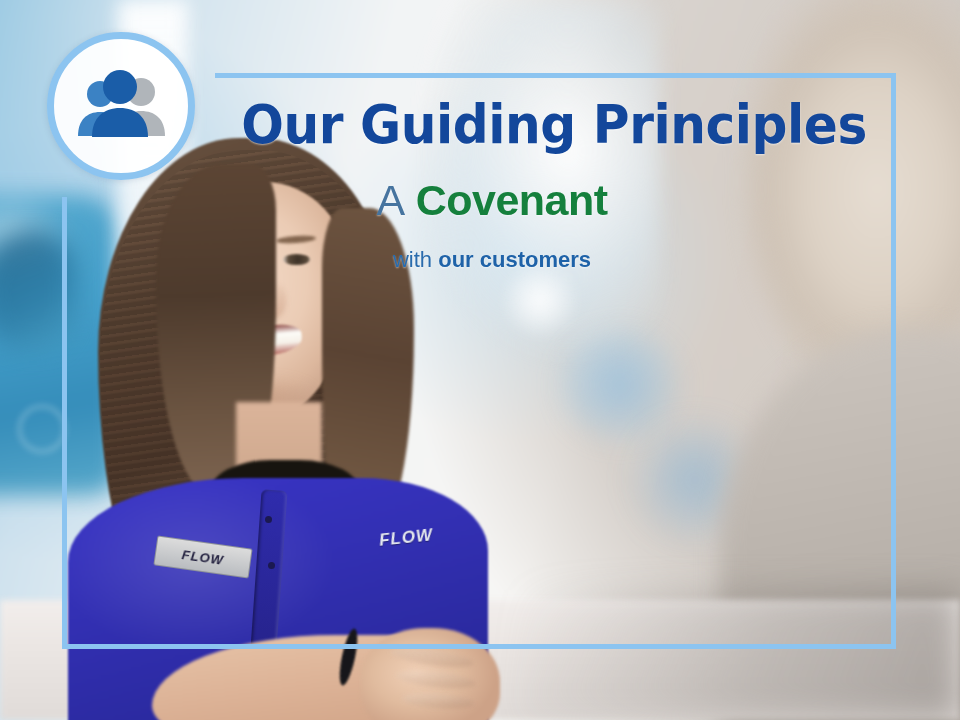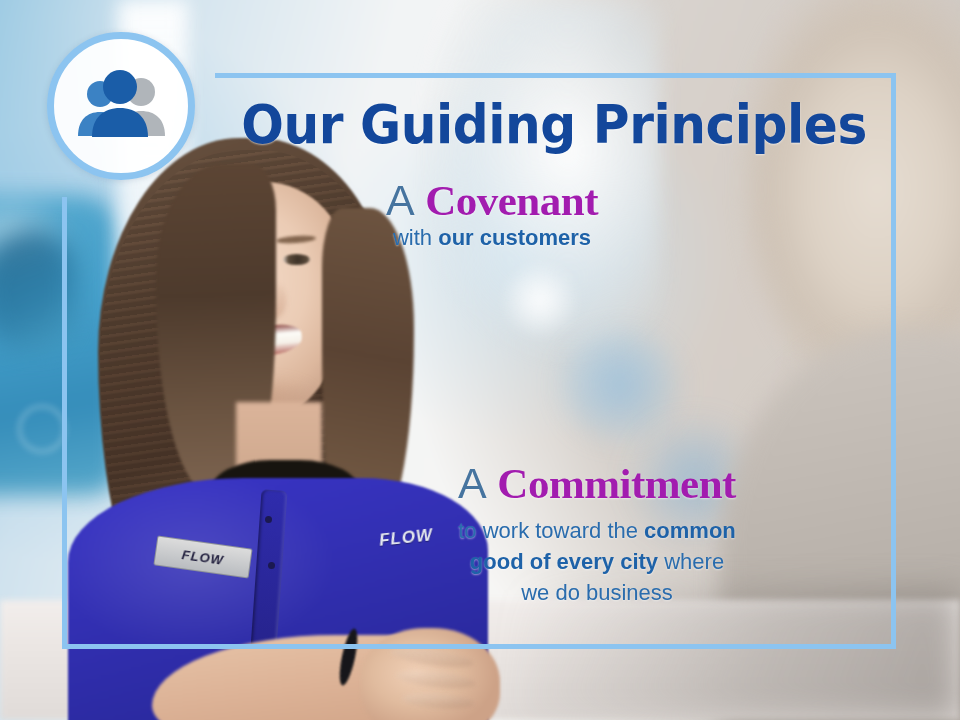--- a/index.html
+++ b/index.html
@@ -411,37 +411,36 @@
     white-space: nowrap;
     text-shadow: 0 1px 2px rgba(255,255,255,0.5);
   }
   .head-article {
     font-weight: 400;
     color: #46749f;
     letter-spacing: 0.5px;
   }
   .head-word {
     font-weight: 700;
-    color: #a21caf;
+    color: #15803d;
     letter-spacing: -0.5px;
-    font-family: Liberation Serif, serif;
   }
   .principle-sub {
     font-family: "Liberation Sans", sans-serif;
     font-size: 22px;
     line-height: 1.40;
     color: #2a6cad;
     text-shadow: 0 1px 2px rgba(255,255,255,0.5);
   }
   .principle-sub .b { font-weight: 700; color: #1e62a8; }
   .principle-sub .r { font-weight: 400; }
 
   
   .pr-covenant { left: 150px; top: 105px; width: 560px; text-align: center; }
-  .pr-covenant .principle-sub { margin-top: 0; }
+  .pr-covenant .principle-sub { margin-top: 22px; }
   
   .pr-community { left: 200px; top: 228px; width: 610px; text-align: center; }
   .pr-community .principle-sub { margin-top: 9px; }
   
   .pr-commitment { left: 230px; top: 388px; width: 610px; text-align: center; }
   .pr-commitment .principle-sub { margin-top: 10px; }
 </style>
 </head>
 <body>
 
@@ -526,25 +525,15 @@
     <div class="principle pr-covenant">
       <div class="principle-head">
         <span class="head-article">A </span><span class="head-word">Covenant</span>
       </div>
       <div class="principle-sub">
           <div><span class="r">with </span><span class="b">our customers</span></div>
         </div>
     </div>
 
 
-    <div class="principle pr-commitment">
-      <div class="principle-head">
-        <span class="head-article">A </span><span class="head-word">Commitment</span>
-      </div>
-      <div class="principle-sub">
-          <div><span class="r">to work toward the </span><span class="b">common</span></div>
-          <div><span class="b">good of every city</span><span class="r"> where</span></div>
-          <div><span class="r">we do business</span></div>
-        </div>
-    </div>
   </div>
 
 </div>
 
 </body></html>

